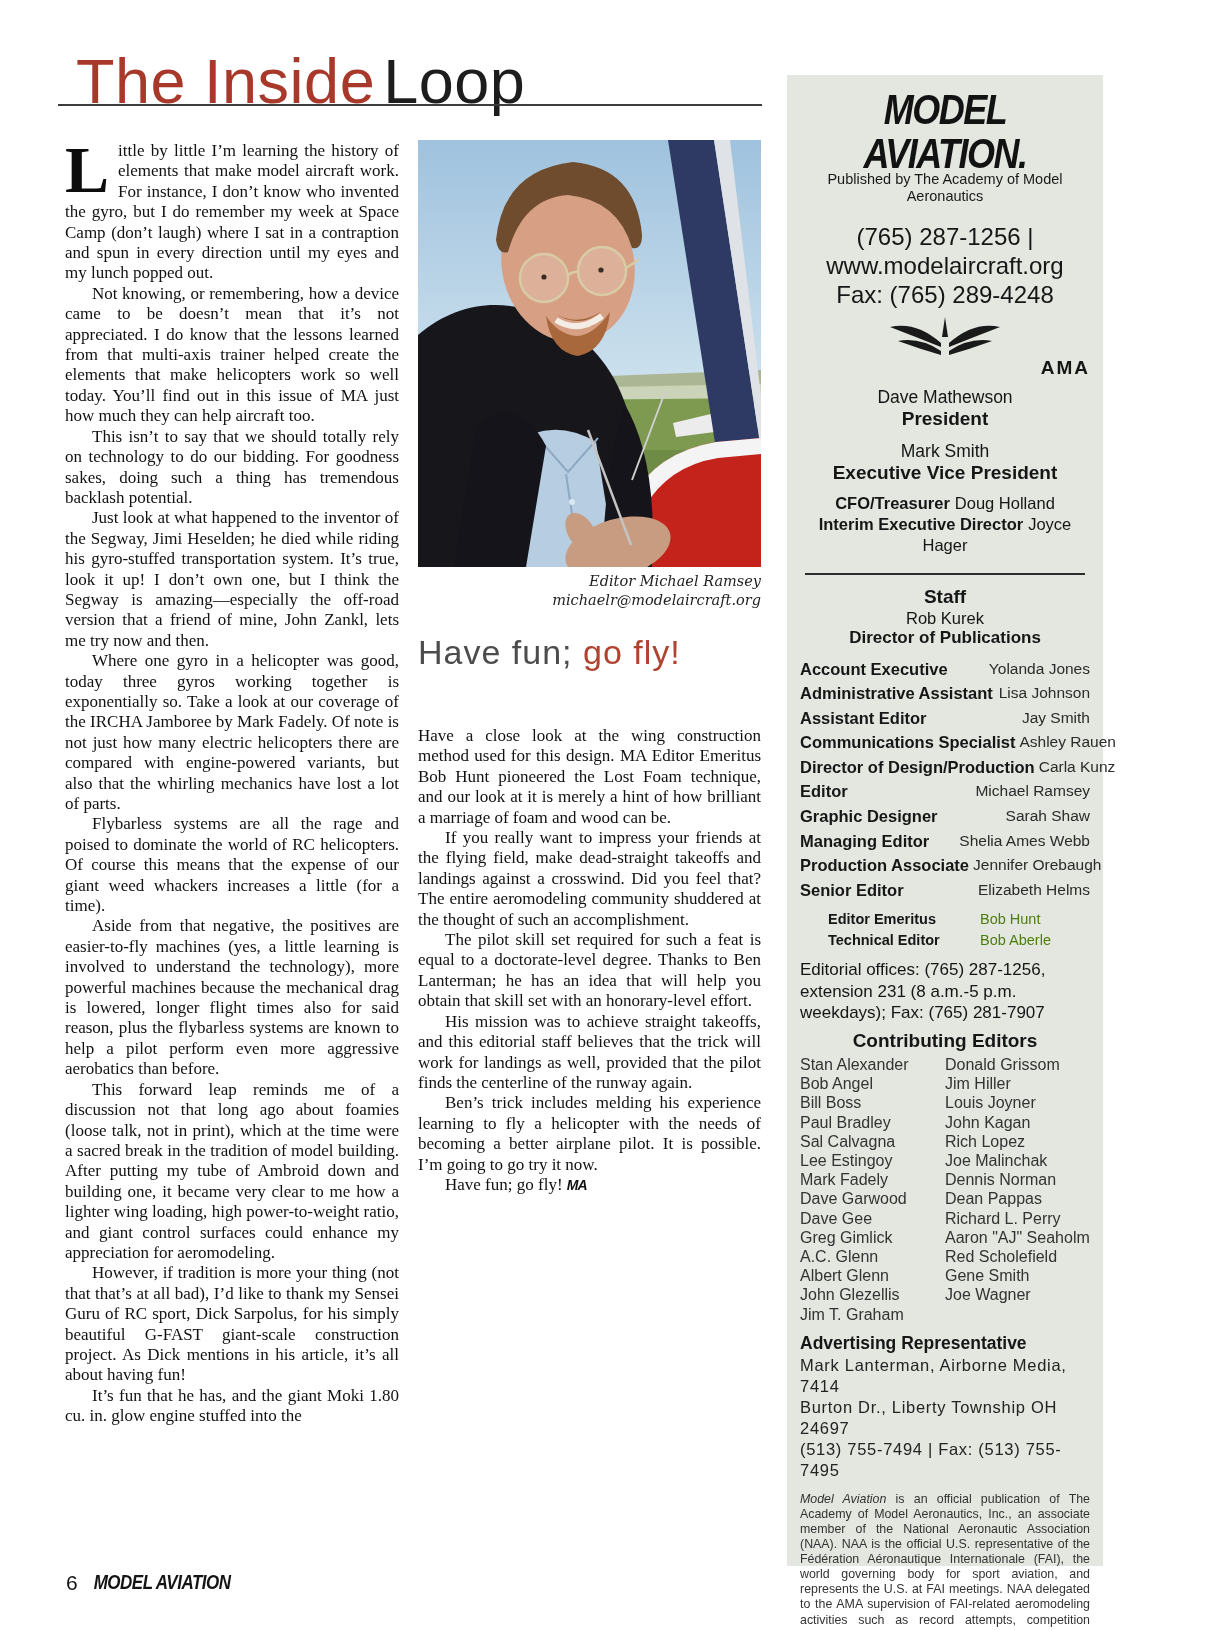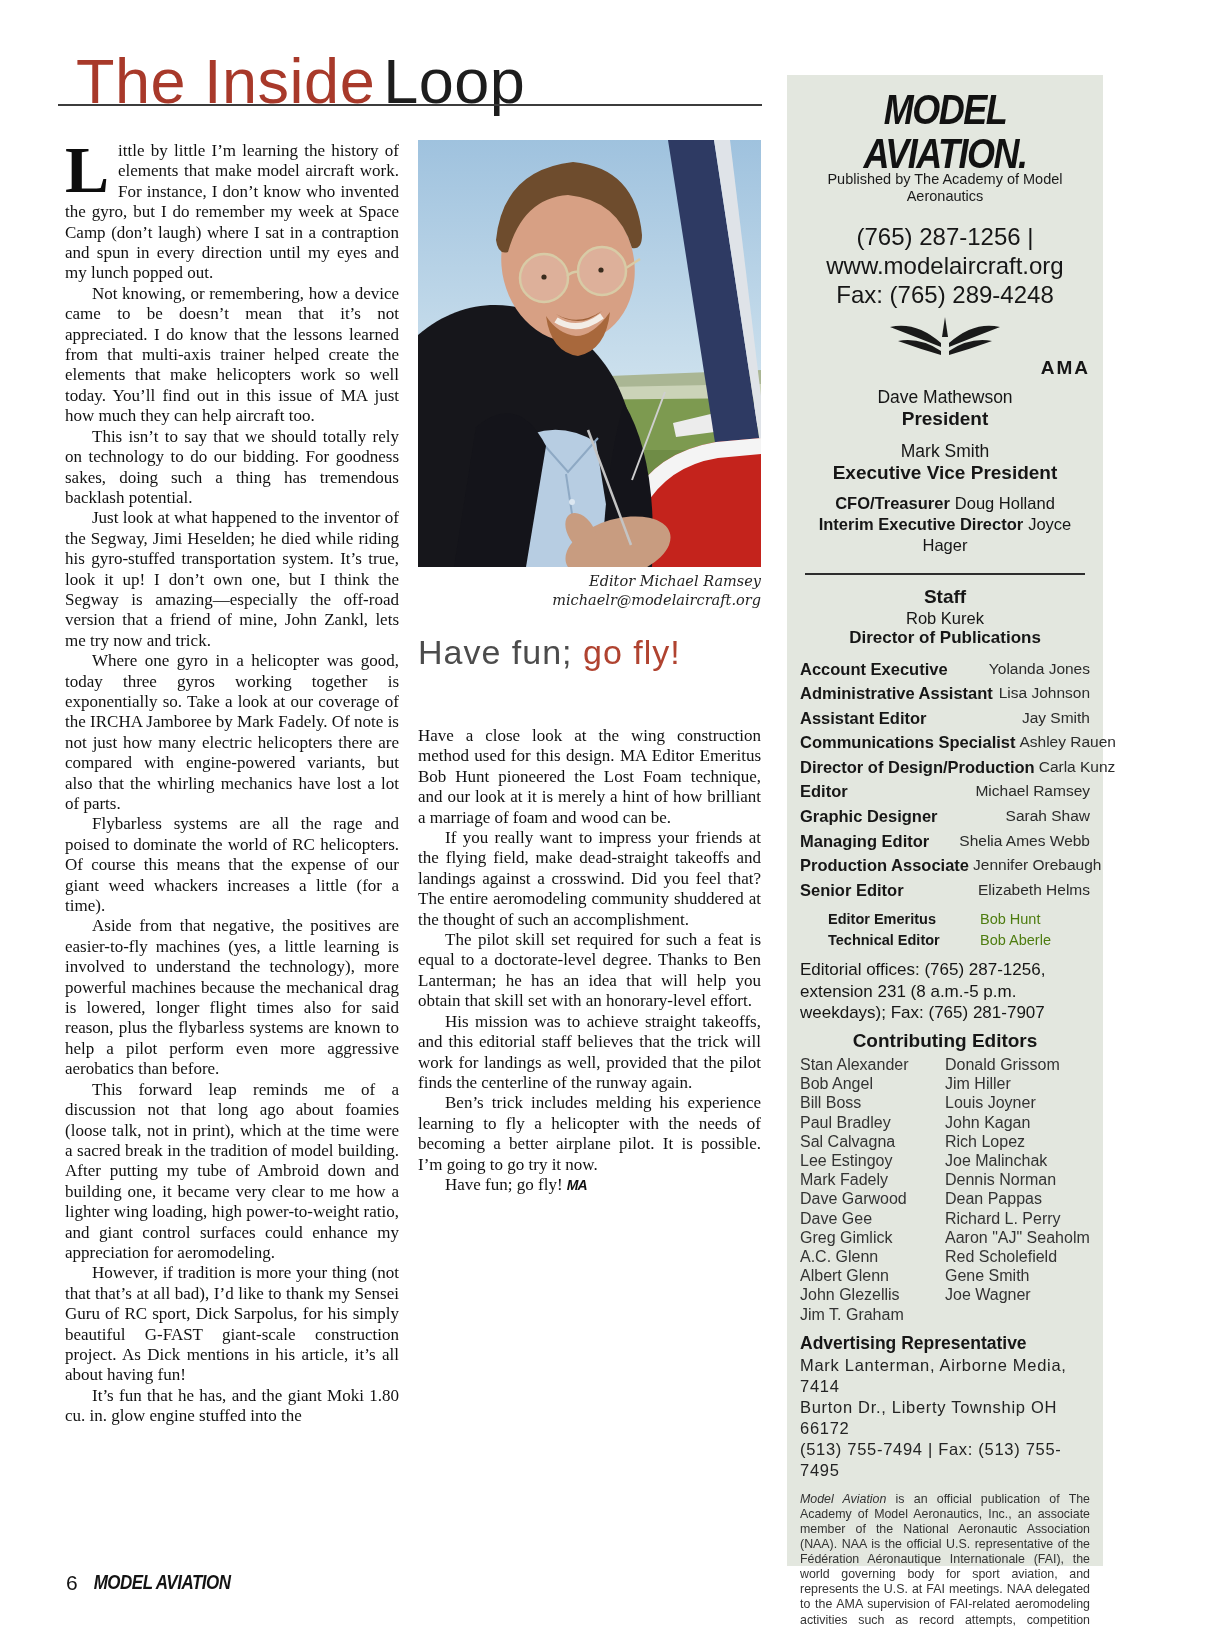--- a/index.html
+++ b/index.html
@@ -90,21 +90,21 @@
   <header class="masthead">
     <h1><span class="t-red">The Inside</span><span class="t-blk">Loop</span></h1>
   </header>
   <div class="title-rule"></div>
 
   <section class="col col1">
     <p class="body-par par-first"><span class="dropcap">L</span><span>ittle by little I’m learning the history of elements that make model aircraft work. For instance, I don’t know who invented the gyro, but I do remember my week at Space Camp (don’t laugh) where I sat in a contraption and spun in every direction until my eyes and my lunch popped out.</span></p>
     <div class="pars">
         <p class="body-par">Not knowing, or remembering, how a device came to be doesn’t mean that it’s not appreciated. I do know that the lessons learned from that multi-axis trainer helped create the elements that make helicopters work so well today. You’ll find out in this issue of MA just how much they can help aircraft too.</p>
         <p class="body-par">This isn’t to say that we should totally rely on technology to do our bidding. For goodness sakes, doing such a thing has tremendous backlash potential.</p>
-        <p class="body-par">Just look at what happened to the inventor of the Segway, Jimi Heselden; he died while riding his gyro-stuffed transportation system. It’s true, look it up! I don’t own one, but I think the Segway is amazing—especially the off-road version that a friend of mine, John Zankl, lets me try now and trick.</p>
+        <p class="body-par">Just look at what happened to the inventor of the Segway, Jimi Heselden; he died while riding his gyro-stuffed transportation system. It’s true, look it up! I don’t own one, but I think the Segway is amazing—especially the off-road version that a friend of mine, John Zankl, lets me try now and then.</p>
         <p class="body-par">Where one gyro in a helicopter was good, today three gyros working together is exponentially so. Take a look at our coverage of the IRCHA Jamboree by Mark Fadely. Of note is not just how many electric helicopters there are compared with engine-powered variants, but also that the whirling mechanics have lost a lot of parts.</p>
         <p class="body-par">Flybarless systems are all the rage and poised to dominate the world of RC helicopters. Of course this means that the expense of our giant weed whackers increases a little (for a time).</p>
         <p class="body-par">Aside from that negative, the positives are easier-to-fly machines (yes, a little learning is involved to understand the technology), more powerful machines because the mechanical drag is lowered, longer flight times also for said reason, plus the flybarless systems are known to help a pilot perform even more aggressive aerobatics than before.</p>
         <p class="body-par">This forward leap reminds me of a discussion not that long ago about foamies (loose talk, not in print), which at the time were a sacred break in the tradition of model building. After putting my tube of Ambroid down and building one, it became very clear to me how a lighter wing loading, high power-to-weight ratio, and giant control surfaces could enhance my appreciation for aeromodeling.</p>
         <p class="body-par">However, if tradition is more your thing (not that that’s at all bad), I’d like to thank my Sensei Guru of RC sport, Dick Sarpolus, for his simply beautiful G-FAST giant-scale construction project. As Dick mentions in his article, it’s all about having fun!</p>
         <p class="body-par">It’s fun that he has, and the giant Moki 1.80 cu. in. glow engine stuffed into the</p>
       </div>
   </section>
 
   <section class="middle">
@@ -319,21 +319,21 @@
           <li>Aaron "AJ" Seaholm</li>
           <li>Red Scholefield</li>
           <li>Gene Smith</li>
           <li>Joe Wagner</li>
         </ul>
     </div>
 
     <div class="adv-head">Advertising Representative</div>
     <div class="adv-lines">
         <div class="adv-line">Mark Lanterman, Airborne Media, 7414</div>
-        <div class="adv-line">Burton Dr., Liberty Township OH 66172</div>
+        <div class="adv-line">Burton Dr., Liberty Township OH 24697</div>
         <div class="adv-line">(513) 755-7494 | Fax: (513) 755-7495</div>
       </div>
 
     <p class="fineprint"><span class="fp-italic">Model Aviation</span><span> is an official publication of The Academy of Model Aeronautics, Inc., an associate member of the National Aeronautic Association (NAA). NAA is the official U.S. representative of the Fédération Aéronautique Internationale (FAI), the world governing body for sport aviation, and represents the U.S. at FAI meetings. NAA delegated to the AMA supervision of FAI-related aeromodeling activities such as record attempts, competition sanctions, and selection of U.S. teams for World Championships. (ISSN 0744-5059, USPS 087-930 Publications Agreement No. 40688541) is owned exclusively by The Academy of Model Aeronautics, Inc., a nonprofit organization, and published monthly at 5161 E. Memorial Dr., Muncie IN 47302. Periodical rate postage paid at Muncie IN and at additional mailing offices. Canadian return address: Station A, PO Box 54, Windsor ON N9A 615</span></p>
 
   </aside>
 
   <footer class="page-footer">
     <span class="pagenum">6</span>
     <span class="footer-logo">Model Aviation</span>

